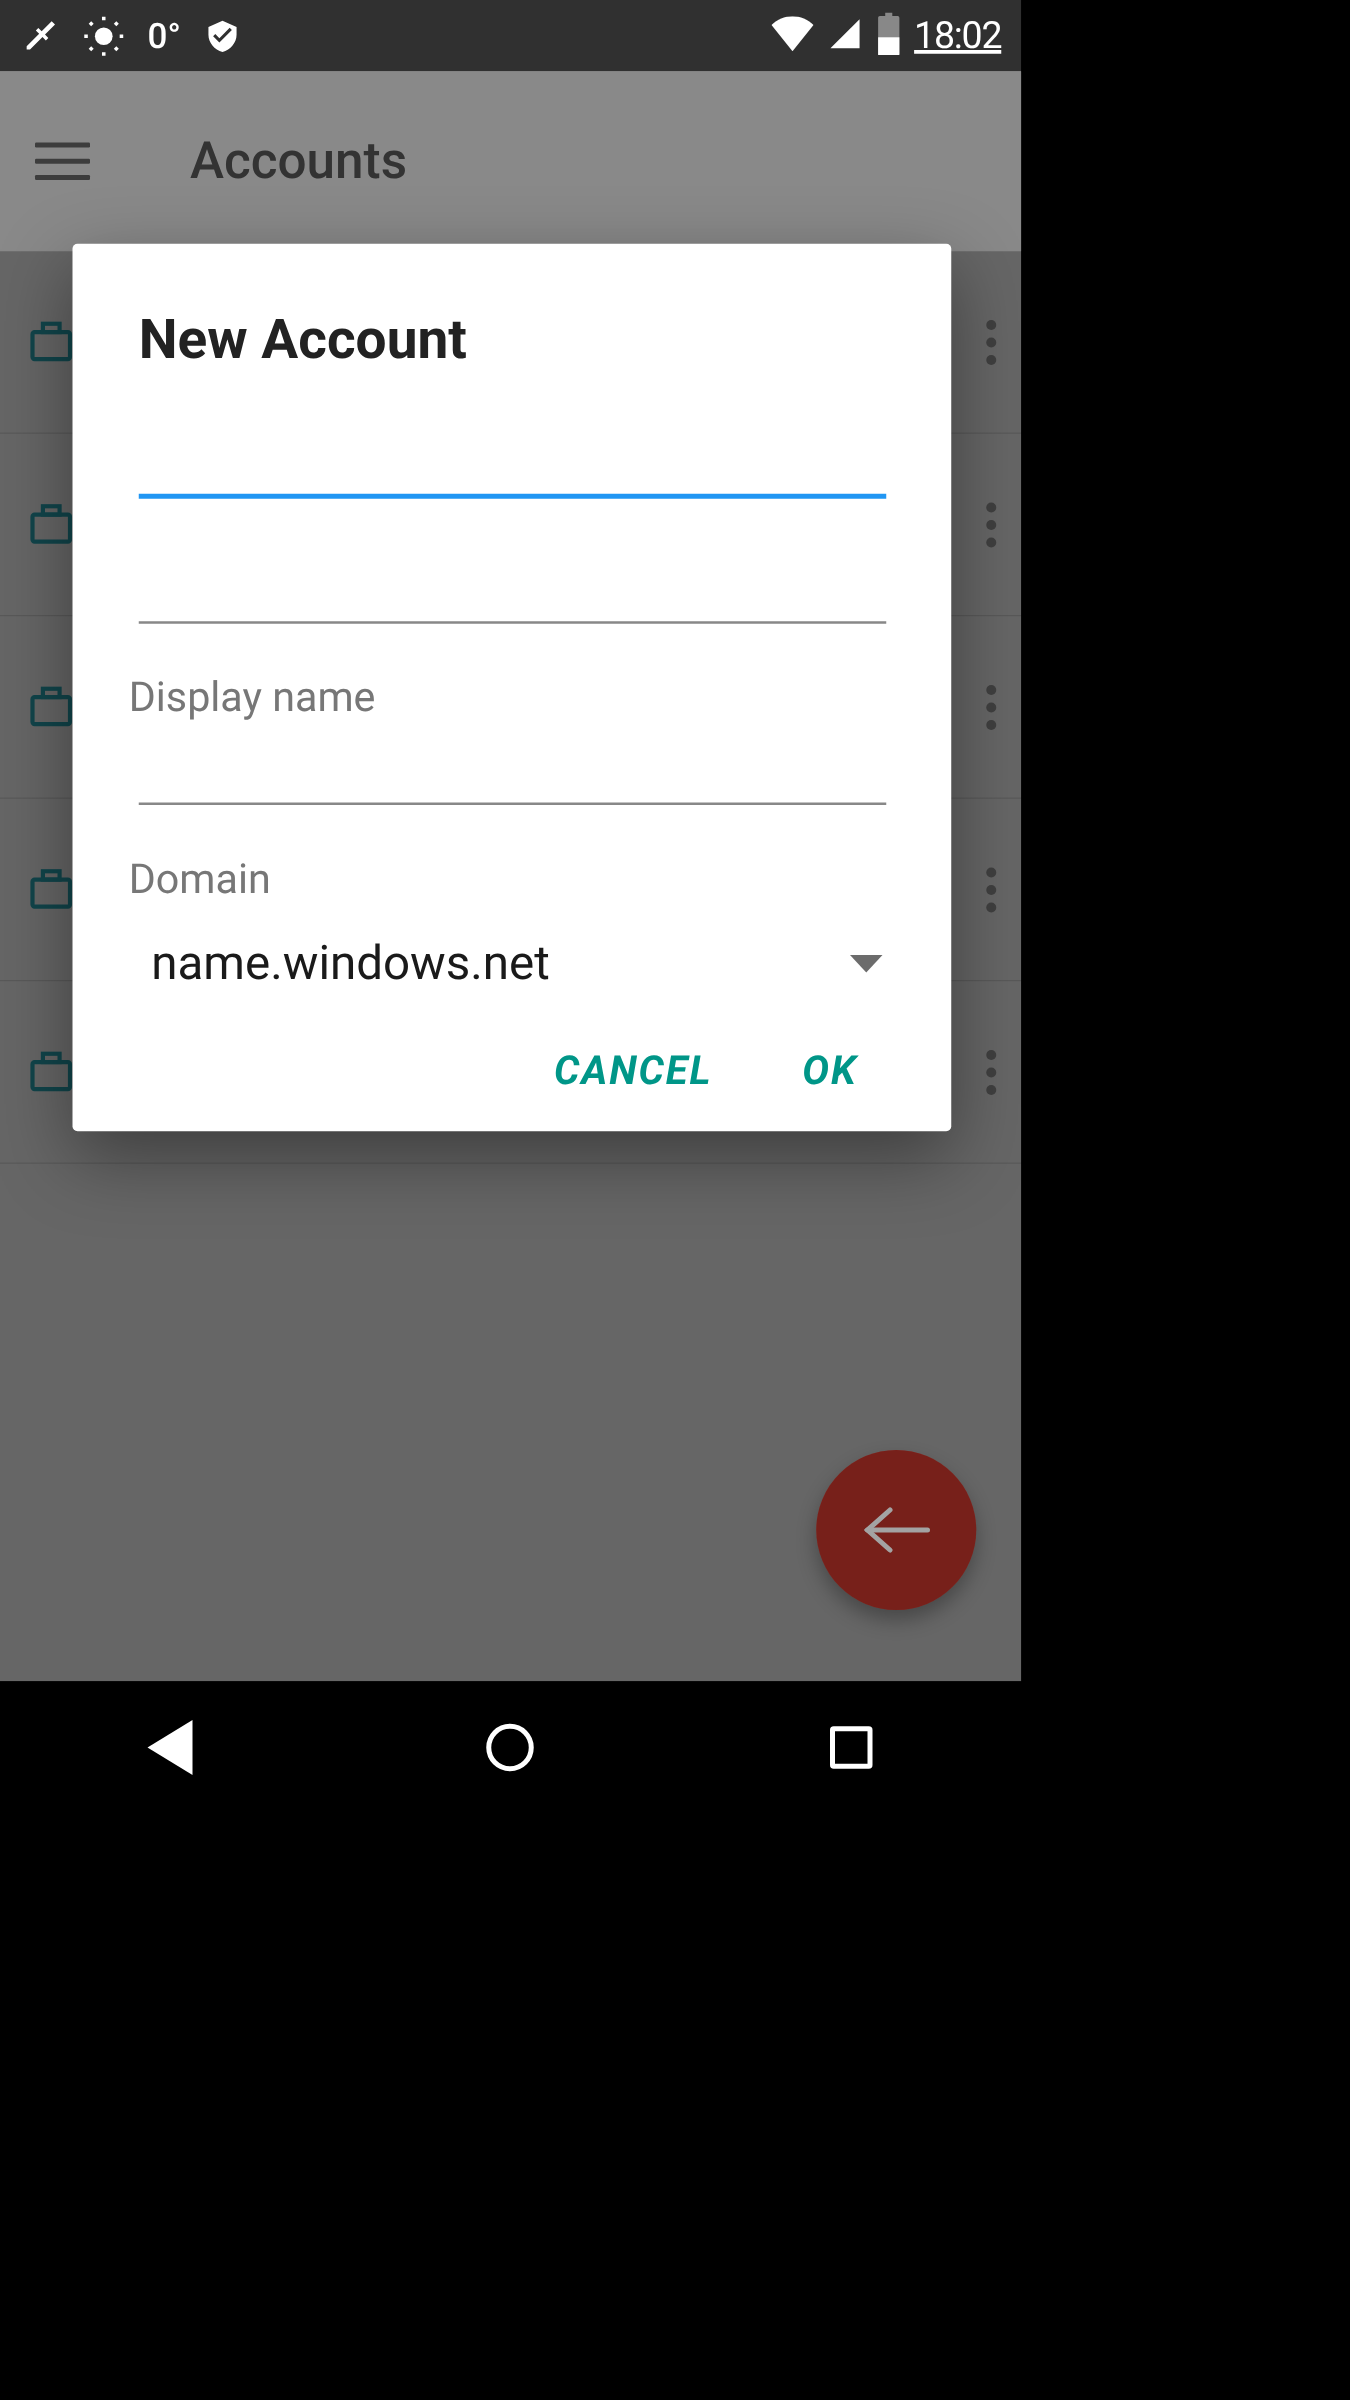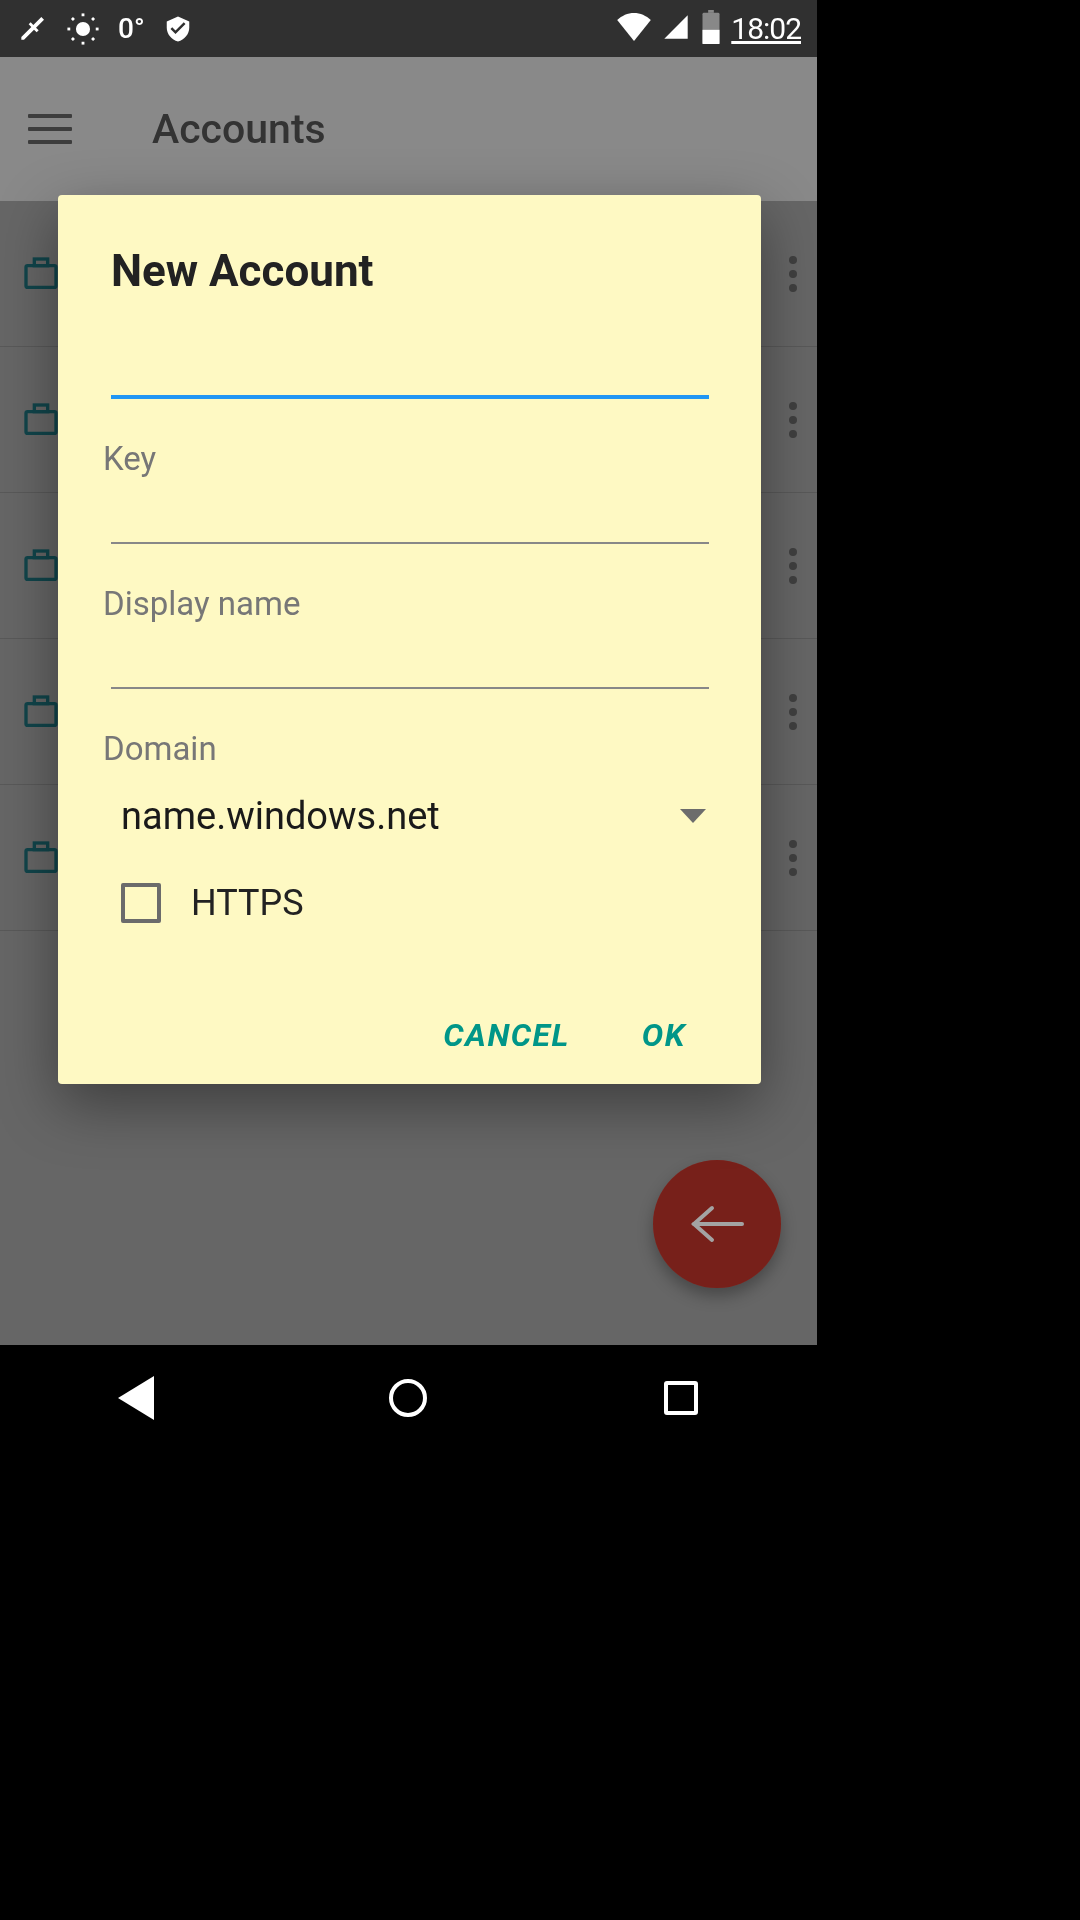--- a/index.html
+++ b/index.html
@@ -87,21 +87,21 @@
     .overlay {
       position: absolute;
       top: 57px; left:0; right:0; bottom:106px;
       background: rgba(0,0,0,0.36);
     }
     .dialog {
       position: absolute;
       top: 195px;
       left: 58px;
       width: 703px;
-      background: #fef9c3;
+      background: #ffffff;
       border-radius: 4px;
       padding: 50px 45px 30px 45px;
       box-shadow: 0 20px 60px rgba(0,0,0,0.4);
     }
     .dialog-title {
       font-size: 44px;
       font-weight: 700;
       color: #222;
       margin-bottom: 42px;
       margin-left: 8px;
@@ -347,36 +347,31 @@
       <polyline points="26,6 8,22 26,38"></polyline>
     </svg>
   <div class="fab-dim"></div>
 </div>
 
 <div class="dialog">
   <div class="dialog-title">New Account</div>
 
   <input type="text" class="text-input active" value="" style="">
 
-  <div class="field-label">Key</div>
   <input type="text" class="text-input" value="" style="">
 
   <div class="field-label">Display name</div>
   <input type="text" class="text-input" value="" style="">
 
   <div class="field-label">Domain</div>
   <div class="domain-select">
     <span class="domain-value">name.windows.net</span>
     <span class="dropdown-caret"></span>
   </div>
 
-  <div class="checkbox-row">
-    <div class="checkbox-box"></div>
-    <span class="checkbox-label">HTTPS</span>
-  </div>
 
   <div class="dialog-actions">
     <span class="dialog-btn">CANCEL</span>
     <span class="dialog-btn">OK</span>
   </div>
 </div>
 
 <div class="nav-bar">
   <div class="nav-btn">
       <div class="nav-back"></div>

